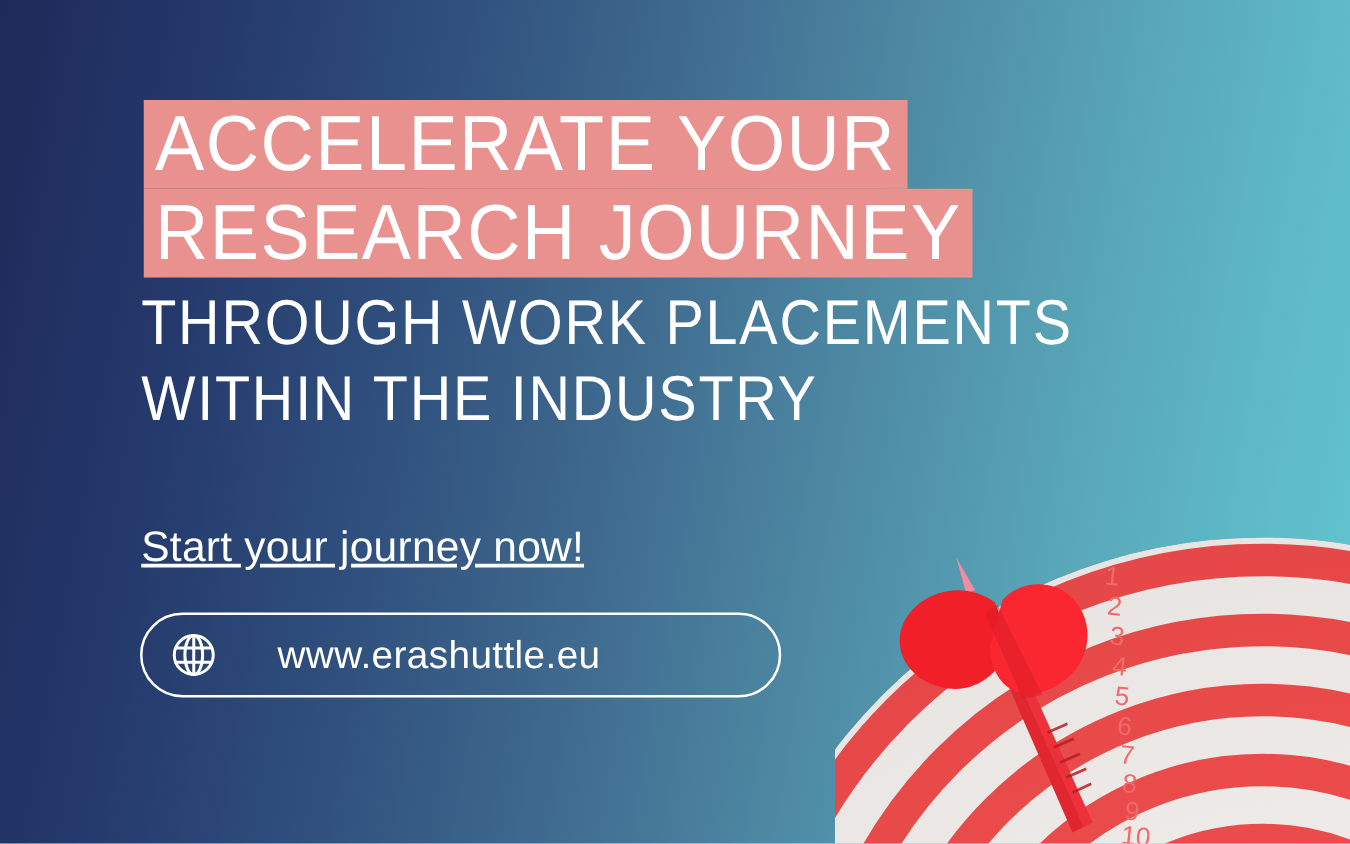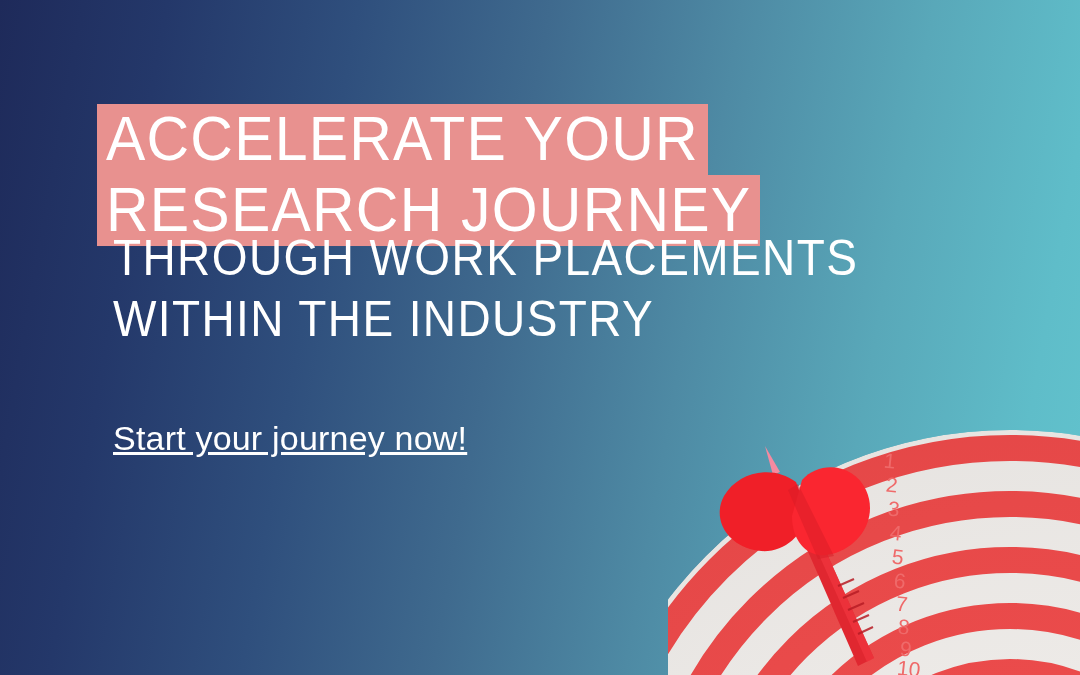--- a/index.html
+++ b/index.html
@@ -41,23 +41,22 @@
     position: absolute;
     left: 0;
     top: 0;
     width: 412px;
     height: 255px;
   }
 
   
   .headline-stack {
     position: absolute;
-    left: 97px;
+    left: 115px;
     top: 80px;
-    margin-top: 24px;
   }
   .hl-row {
     display: block;
     background: #e8918f;
     color: #ffffff;
     font-size: 59px;
     line-height: 64px;
     letter-spacing: 1.2px;
     font-weight: 400;
     padding: 1px 9px 2px 9px;
@@ -210,14 +209,26 @@
     <span class="hl-row">RESEARCH JOURNEY</span>
   </div>
 
   <div class="subhead">
     <div>THROUGH WORK PLACEMENTS</div>
     <div>WITHIN THE INDUSTRY</div>
   </div>
 
   <div class="cta-text">Start your journey now!</div>
 
+  <div class="url-pill">
+    <svg class="globe-slot" viewBox="0 0 46 46">
+      <g fill="none" stroke="#ffffff" stroke-width="2.4">
+        <circle cx="23" cy="23" r="15.6"></circle>
+        <ellipse cx="23" cy="23" rx="7.1" ry="15.6"></ellipse>
+        <line x1="7.6" y1="17.3" x2="38.4" y2="17.3"></line>
+        <line x1="7.6" y1="28.7" x2="38.4" y2="28.7"></line>
+        <line x1="23" y1="7.4" x2="23" y2="38.6"></line>
+      </g>
+    </svg>
+    <span class="url-label">www.erashuttle.eu</span>
+  </div>
 
 </div>
 
 </body></html>

